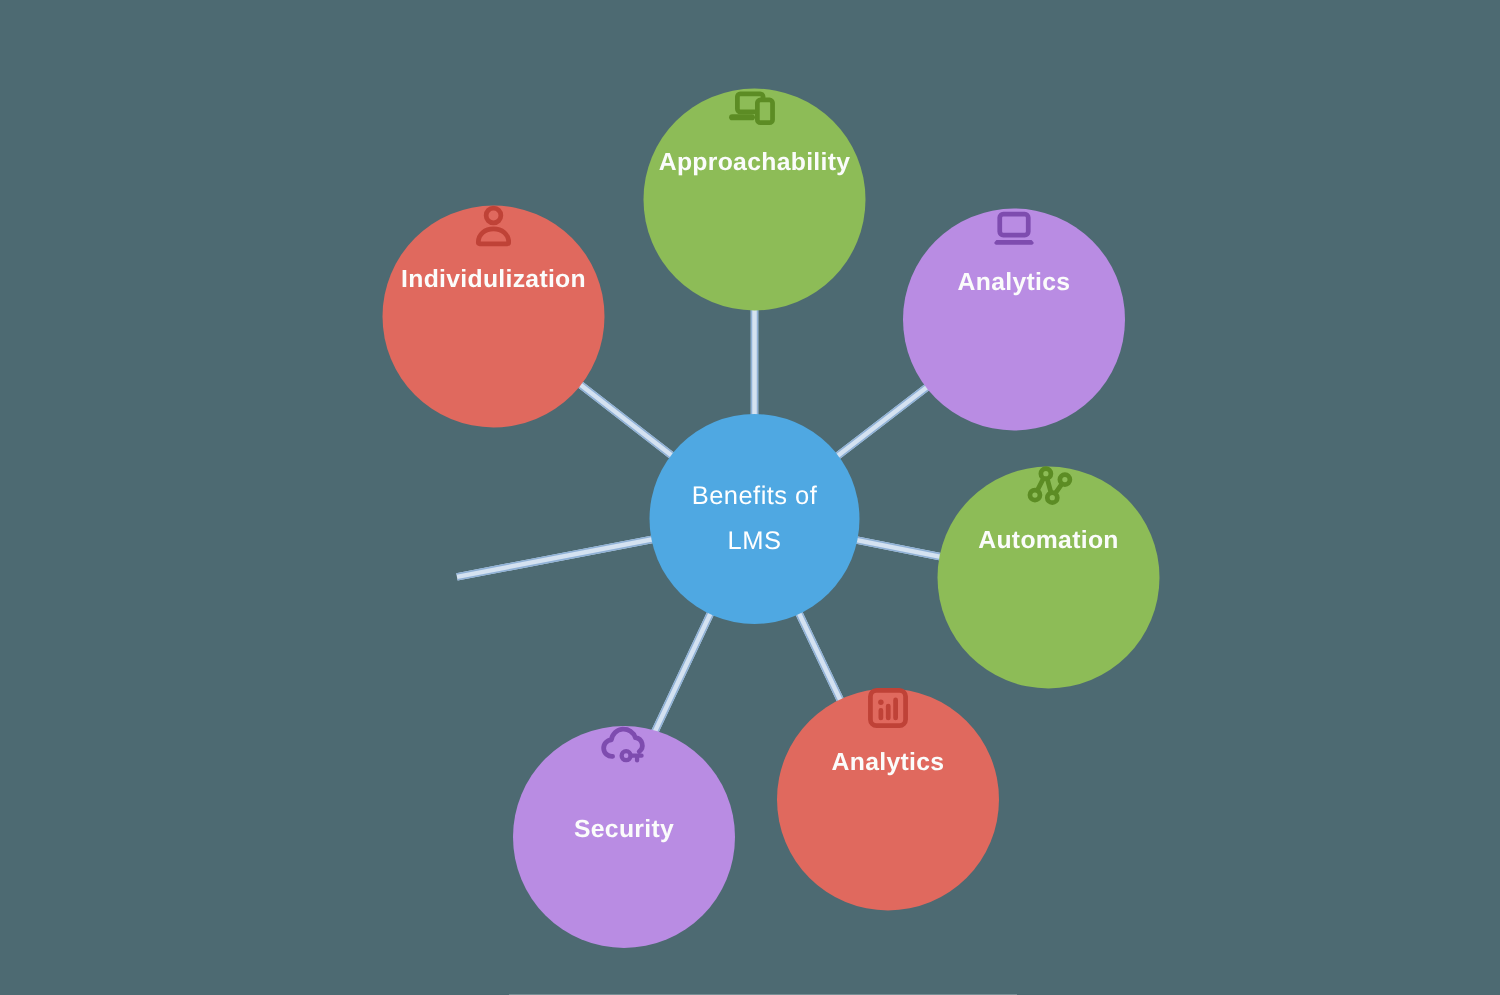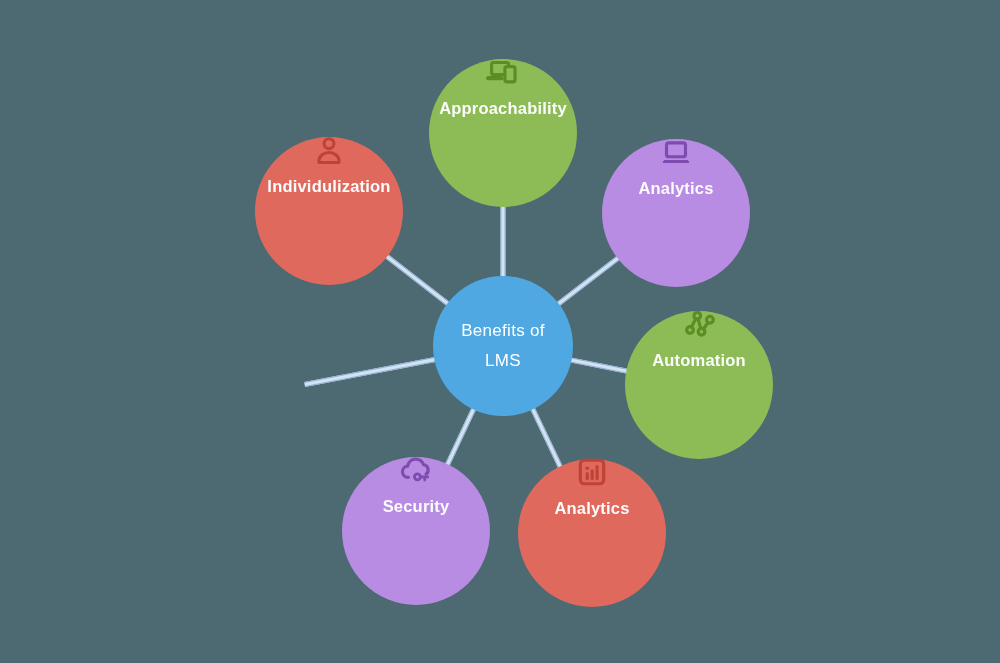--- a/index.html
+++ b/index.html
@@ -127,21 +127,21 @@
     <span class="icon-wrap">
       <svg viewBox="0 0 24 24" fill="none" stroke="currentColor" stroke-width="2" stroke-linecap="round" stroke-linejoin="round">
         <rect x="4.6" y="4.6" width="14.8" height="14.8" rx="2.6"></rect>
         <circle cx="9" cy="9.6" r="1.15" fill="currentColor" stroke="none"></circle>
         <path d="M9 16.2 v-3.2 M12.1 16.2 v-5 M15.2 16.2 v-7.6"></path>
       </svg>
     </span>
     <span class="label">Analytics</span>
   </div>
 
-  <div class="node" id="node-4" style="left: 342px; top: 457px; --c: #b98ce3; --ic: #7e4caf;">
+  <div class="node" id="node-4" style="left: 342px; top: 484px; gap: 20px; --c: #b98ce3; --ic: #7e4caf;">
     <span class="icon-wrap">
       <svg viewBox="0 0 24 24" fill="none" stroke="currentColor" stroke-width="2" stroke-linecap="round" stroke-linejoin="round">
         <path d="M7.2 16.6 a3.5 3.5 0 0 1 -0.5 -7 a5.2 5.2 0 0 1 10.1 -0.9 a3.3 3.3 0 0 1 1.6 5.9"></path>
         <circle cx="12.9" cy="16.3" r="1.9" fill="var(--c)" stroke-width="1.8"></circle>
         <path d="M14.8 16.3 h4.6 M17.5 16.3 v2" stroke-width="1.8"></path>
       </svg>
     </span>
     <span class="label">Security</span>
   </div>
 

